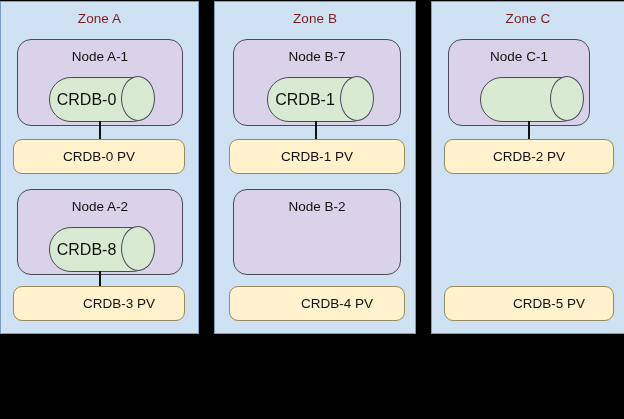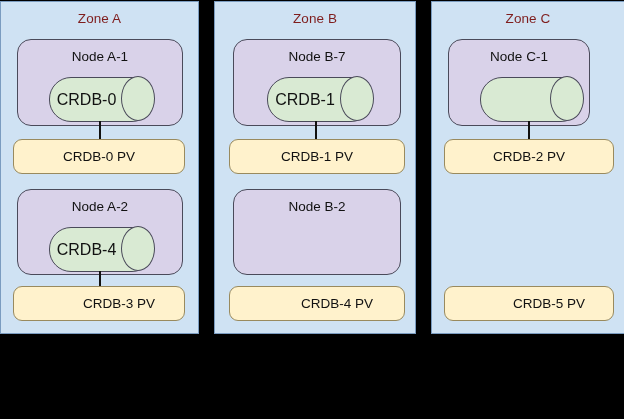--- a/index.html
+++ b/index.html
@@ -141,21 +141,21 @@
       </div>
     </div>
     <div class="connector" style="left:98px; top:119px; height:19px;"></div>
     <div class="pv row1">CRDB-0 PV</div>
 
     <div class="node row2">
       <div class="node-title">Node A-2</div>
       <div class="cylinder">
         <div class="cyl-body"></div>
         <div class="cyl-cap"></div>
-        <div class="cyl-label">CRDB-4</div>
+        <div class="cyl-label">CRDB-8</div>
       </div>
     </div>
     <div class="connector" style="left:98px; top:269px; height:16px;"></div>
     <div class="pv row2">CRDB-3 PV</div>
   </div>
 
   <div class="zone" id="zone-b">
     <div class="zone-title">Zone B</div>
 
     <div class="node row1">

